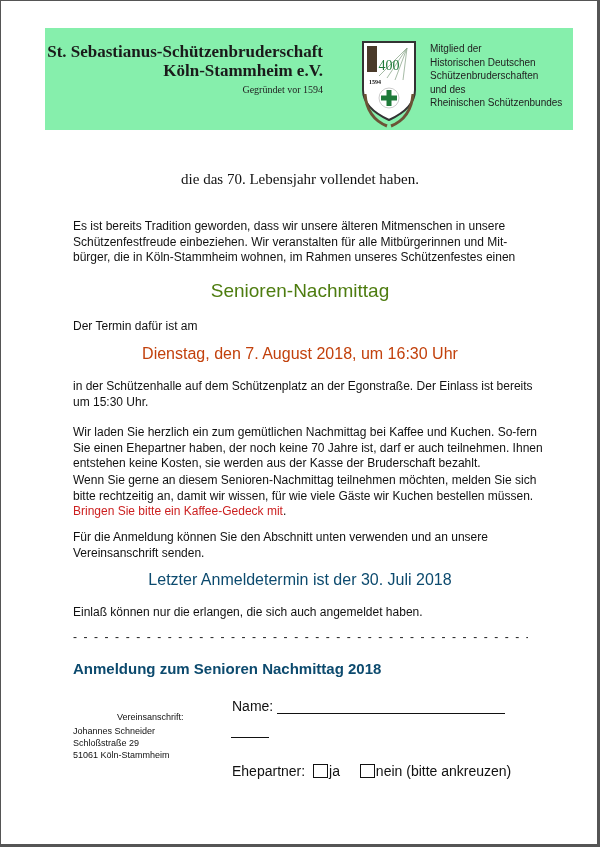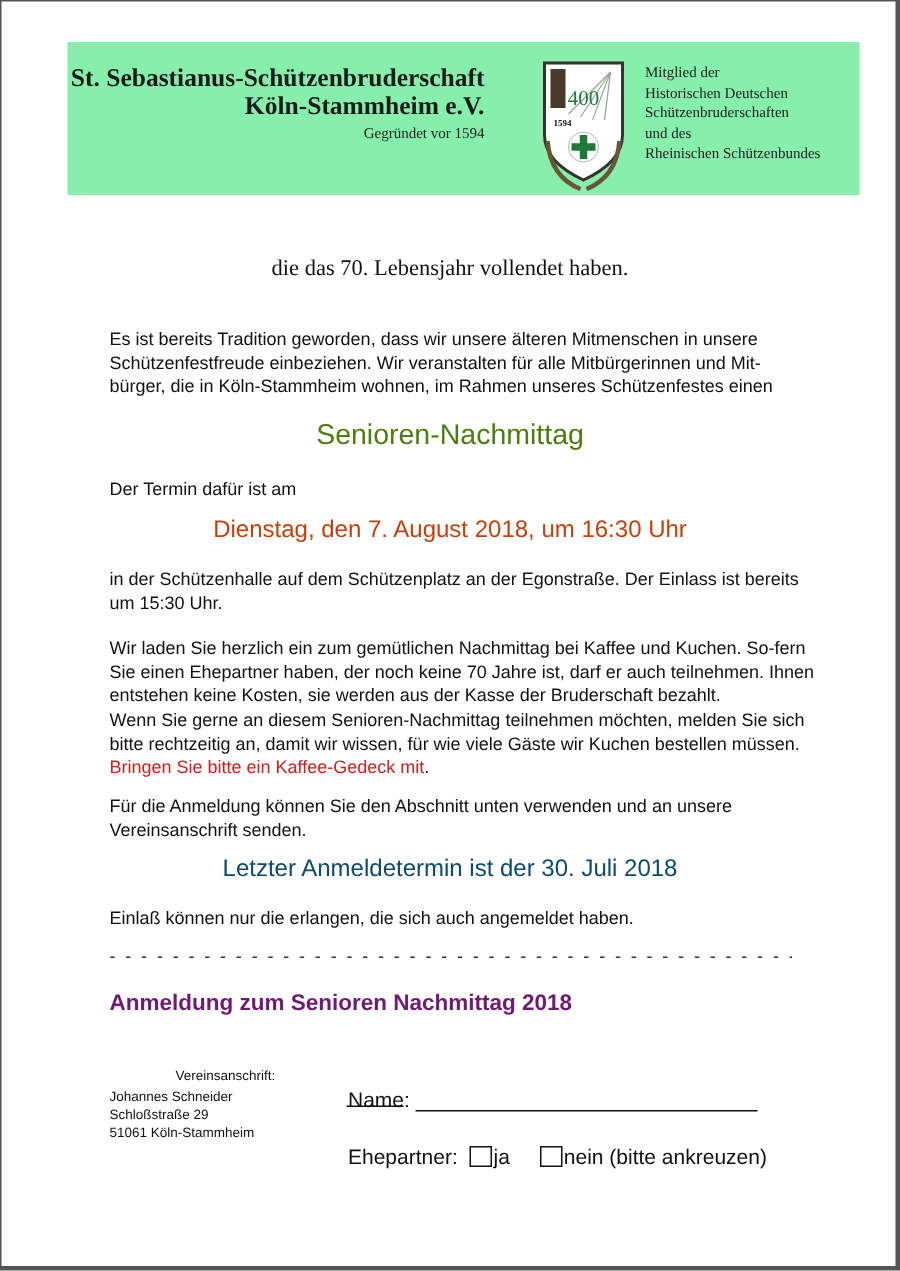--- a/index.html
+++ b/index.html
@@ -2,30 +2,30 @@
 <html><head>
 <meta charset="utf-8">
 <style>
   html, body { margin:0; padding:0; }
   body { width:600px; height:847px; background:#fff; position:relative; overflow:hidden; font-family:"Liberation Sans", sans-serif; color:#111; }
   .frame { position:absolute; left:0; top:0; width:600px; height:847px; box-sizing:border-box; border-left:1px solid #555; border-top:1px solid #555; border-right:3px solid #555; border-bottom:3px solid #555; }
   .letterhead { position:absolute; left:45px; top:28px; width:528px; height:102px; background:#86efac; }
   .org-name { position:absolute; right:250px; top:14px; text-align:right; font-family:"Liberation Serif", serif; font-weight:bold; font-size:17px; line-height:19px; color:#1a1a1a; white-space:nowrap; }
   .org-founded { position:absolute; right:250px; top:56px; font-family:"Liberation Serif", serif; font-size:10px; color:#222; white-space:nowrap; }
   .crest { position:absolute; left:312px; top:10px; width:64px; height:92px; }
-  .member { position:absolute; left:385px; top:14px; font-family:Liberation Serif, serif; font-size:10px; line-height:13.5px; color:#222; white-space:nowrap; }
+  .member { position:absolute; left:385px; top:14px; font-family:Liberation Sans, sans-serif; font-size:10px; line-height:13.5px; color:#222; white-space:nowrap; }
   .invite { position:absolute; left:0; width:600px; top:170px; text-align:center; font-family:"Liberation Serif", serif; font-size:15px; line-height:19px; color:#111; }
   .p { position:absolute; left:73px; width:470px; font-size:12px; line-height:15.5px; color:#111; }
   .center { position:absolute; left:0; width:600px; text-align:center; }
   .title-blue { top:280px; font-size:19px; color:#4d7c0f; }
   .date-green { top:345px; font-size:16px; color:#c2410c; }
   .red { color:#cc1f1f; }
   .deadline { top:571px; font-size:16px; color:#0c4a6e; }
   .dashes { position:absolute; left:73px; top:630px; width:455px; overflow:hidden; white-space:nowrap; font-size:12px; letter-spacing:1.6px; color:#222; }
-  .form-title { position:absolute; left:73px; top:660px; font-size:15px; font-weight:bold; color:#701a75; }
+  .form-title { position:absolute; left:73px; top:660px; font-size:15px; font-weight:bold; color:#0c4a6e; }
   .addr { position:absolute; left:73px; top:711px; font-size:9px; line-height:12px; color:#111; }
   .addr-label { display:block; margin-bottom:2px;margin-left:44px; }
   .field { position:absolute; font-size:14px; color:#111; white-space:nowrap; }
   .line { display:inline-block; border-bottom:1.5px solid #111; vertical-align:bottom; }
   .cb { display:inline-block; width:15px; height:14px; border:1.5px solid #111; vertical-align:-2px; margin-right:1px; box-sizing:border-box; }
 </style>
 </head>
 <body>
 
 <div class="frame"></div>
@@ -95,21 +95,21 @@
 
 <div class="form-title">Anmeldung zum Senioren Nachmittag 2018</div>
 
 <div class="addr">
   <span class="addr-label">Vereinsanschrift:</span>
   <div>Johannes Schneider</div>
   <div>Schloßstraße 29</div>
   <div>51061 Köln-Stammheim</div>
 </div>
 
-<div class="field" style="left:232px; top:724px;">
+<div class="field" style="left:232px; top:697px;">
   <span>Name:</span>
   <span class="line" style="width:228px; height:16px;"></span>
 </div>
 
 <div class="field" style="left:231px; top:721px;">
   <span class="line" style="width:38px; height:16px;"></span>
 </div>
 
 <div class="field" style="left:232px; top:763px;">
   <span>Ehepartner:</span>

